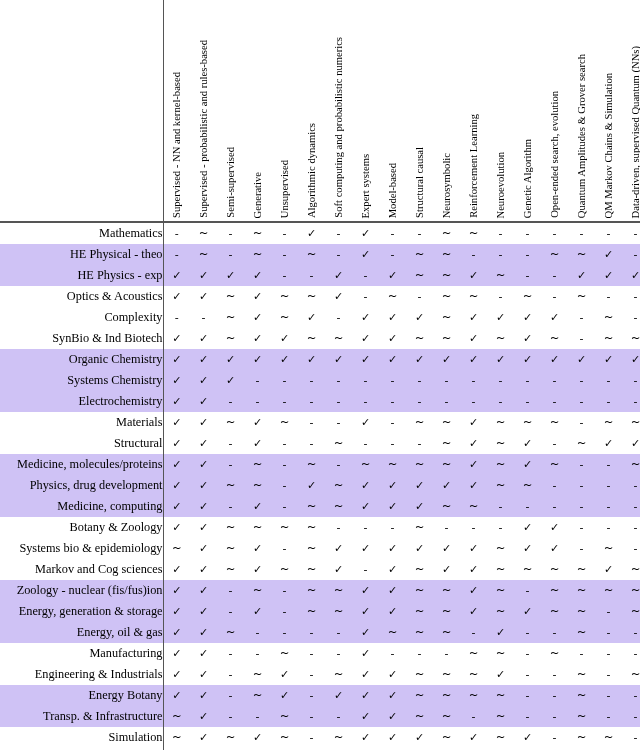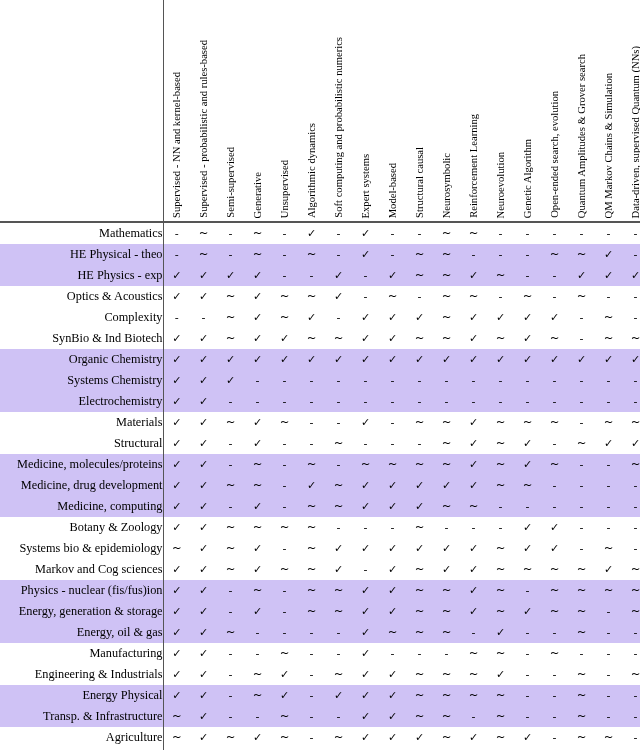--- a/index.html
+++ b/index.html
@@ -433,21 +433,21 @@
         <td class="mark tilde">~</td>
         <td class="mark check">✓</td>
         <td class="mark tilde">~</td>
         <td class="mark check">✓</td>
         <td class="mark tilde">~</td>
         <td class="mark dash">-</td>
         <td class="mark dash">-</td>
         <td class="mark tilde">~</td>
       </tr>
       <tr class="shaded">
-        <td class="rowlabel">Medicine, drug development</td>
+        <td class="rowlabel">Physics, drug development</td>
         <td class="mark check">✓</td>
         <td class="mark check">✓</td>
         <td class="mark tilde">~</td>
         <td class="mark tilde">~</td>
         <td class="mark dash">-</td>
         <td class="mark check">✓</td>
         <td class="mark tilde">~</td>
         <td class="mark check">✓</td>
         <td class="mark check">✓</td>
         <td class="mark check">✓</td>
@@ -538,21 +538,21 @@
         <td class="mark check">✓</td>
         <td class="mark check">✓</td>
         <td class="mark tilde">~</td>
         <td class="mark tilde">~</td>
         <td class="mark tilde">~</td>
         <td class="mark tilde">~</td>
         <td class="mark check">✓</td>
         <td class="mark tilde">~</td>
       </tr>
       <tr class="shaded">
-        <td class="rowlabel">Physics - nuclear (fis/fus)ion</td>
+        <td class="rowlabel">Zoology - nuclear (fis/fus)ion</td>
         <td class="mark check">✓</td>
         <td class="mark check">✓</td>
         <td class="mark dash">-</td>
         <td class="mark tilde">~</td>
         <td class="mark dash">-</td>
         <td class="mark tilde">~</td>
         <td class="mark tilde">~</td>
         <td class="mark check">✓</td>
         <td class="mark check">✓</td>
         <td class="mark tilde">~</td>
@@ -643,21 +643,21 @@
         <td class="mark tilde">~</td>
         <td class="mark tilde">~</td>
         <td class="mark check">✓</td>
         <td class="mark dash">-</td>
         <td class="mark dash">-</td>
         <td class="mark tilde">~</td>
         <td class="mark dash">-</td>
         <td class="mark tilde">~</td>
       </tr>
       <tr class="shaded">
-        <td class="rowlabel">Energy Physical</td>
+        <td class="rowlabel">Energy Botany</td>
         <td class="mark check">✓</td>
         <td class="mark check">✓</td>
         <td class="mark dash">-</td>
         <td class="mark tilde">~</td>
         <td class="mark check">✓</td>
         <td class="mark dash">-</td>
         <td class="mark check">✓</td>
         <td class="mark check">✓</td>
         <td class="mark check">✓</td>
         <td class="mark tilde">~</td>
@@ -685,21 +685,21 @@
         <td class="mark tilde">~</td>
         <td class="mark dash">-</td>
         <td class="mark tilde">~</td>
         <td class="mark dash">-</td>
         <td class="mark dash">-</td>
         <td class="mark tilde">~</td>
         <td class="mark dash">-</td>
         <td class="mark dash">-</td>
       </tr>
       <tr class="plain">
-        <td class="rowlabel">Agriculture</td>
+        <td class="rowlabel">Simulation</td>
         <td class="mark tilde">~</td>
         <td class="mark check">✓</td>
         <td class="mark tilde">~</td>
         <td class="mark check">✓</td>
         <td class="mark tilde">~</td>
         <td class="mark dash">-</td>
         <td class="mark tilde">~</td>
         <td class="mark check">✓</td>
         <td class="mark check">✓</td>
         <td class="mark check">✓</td>

